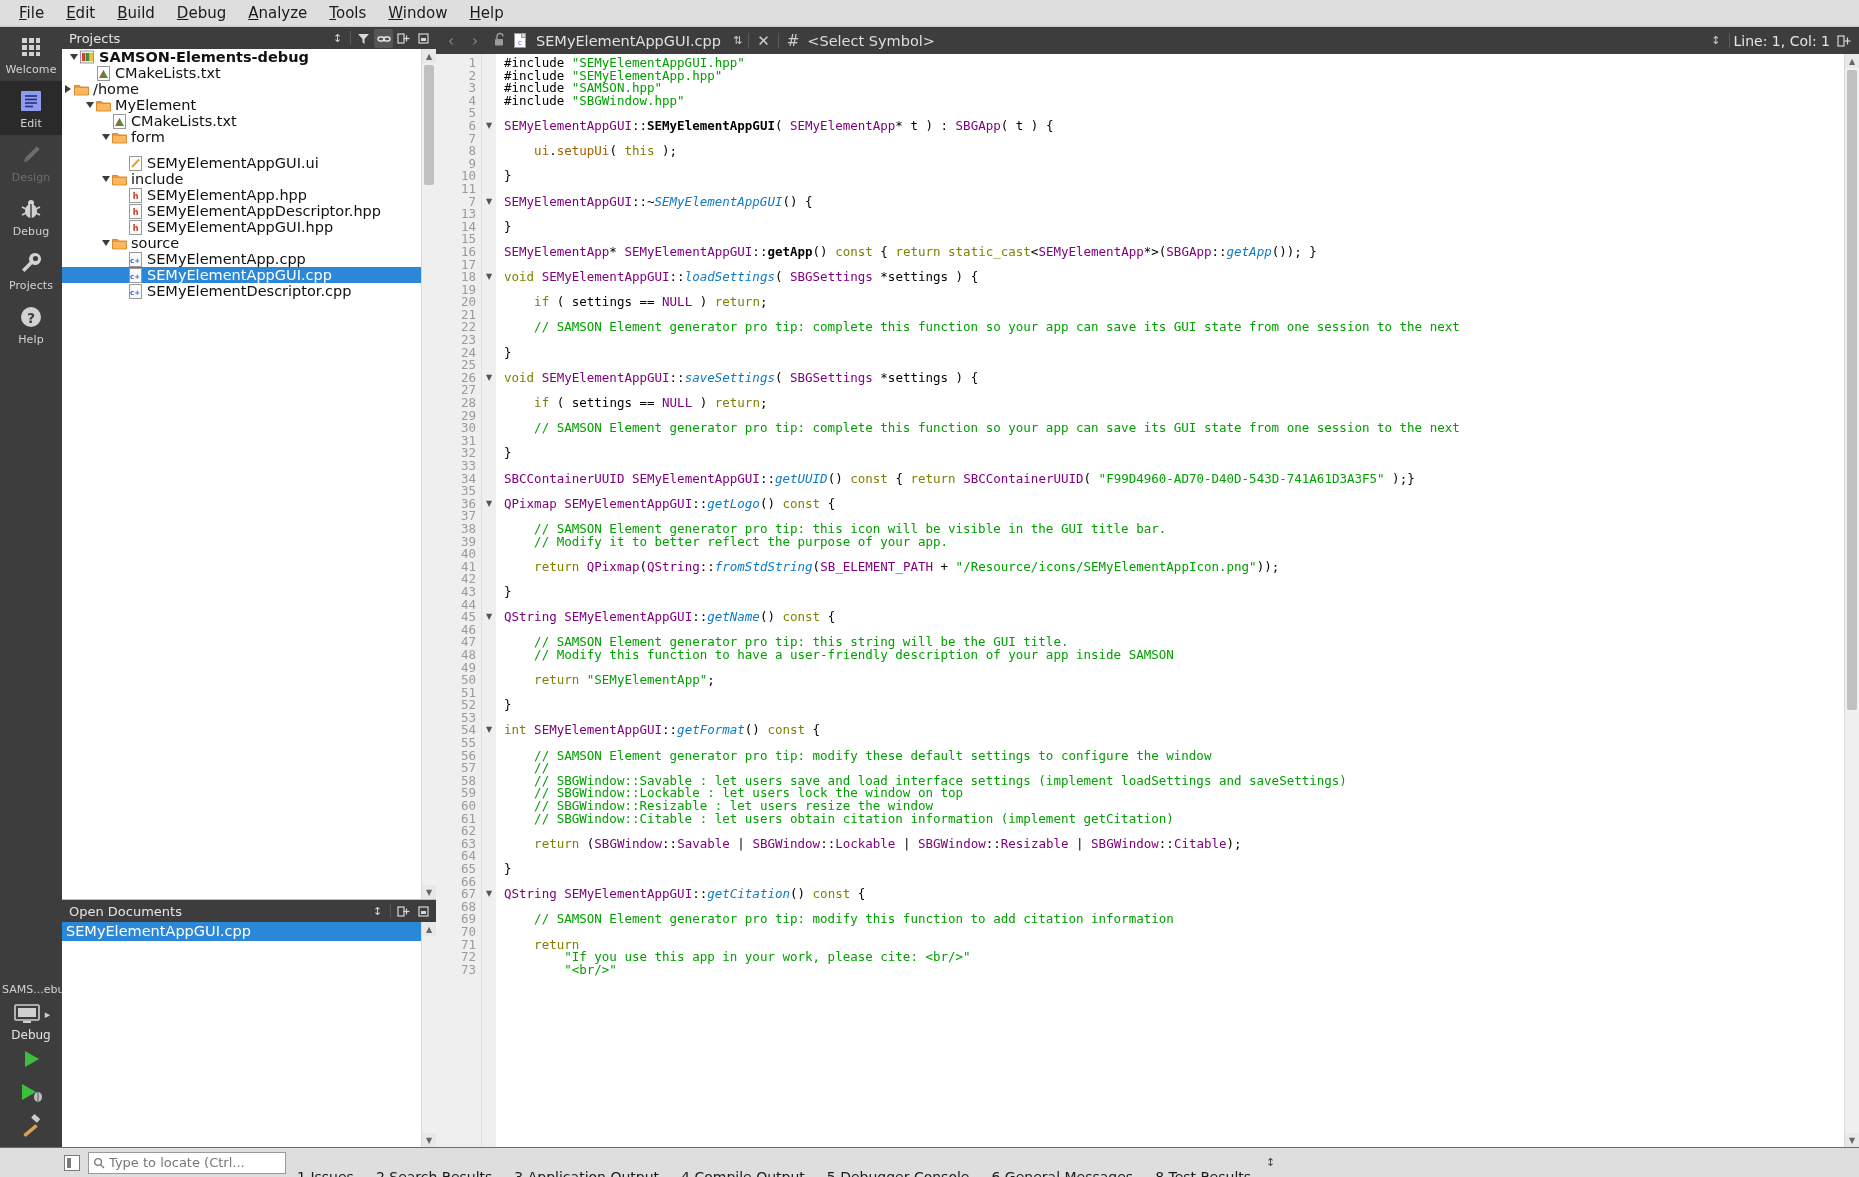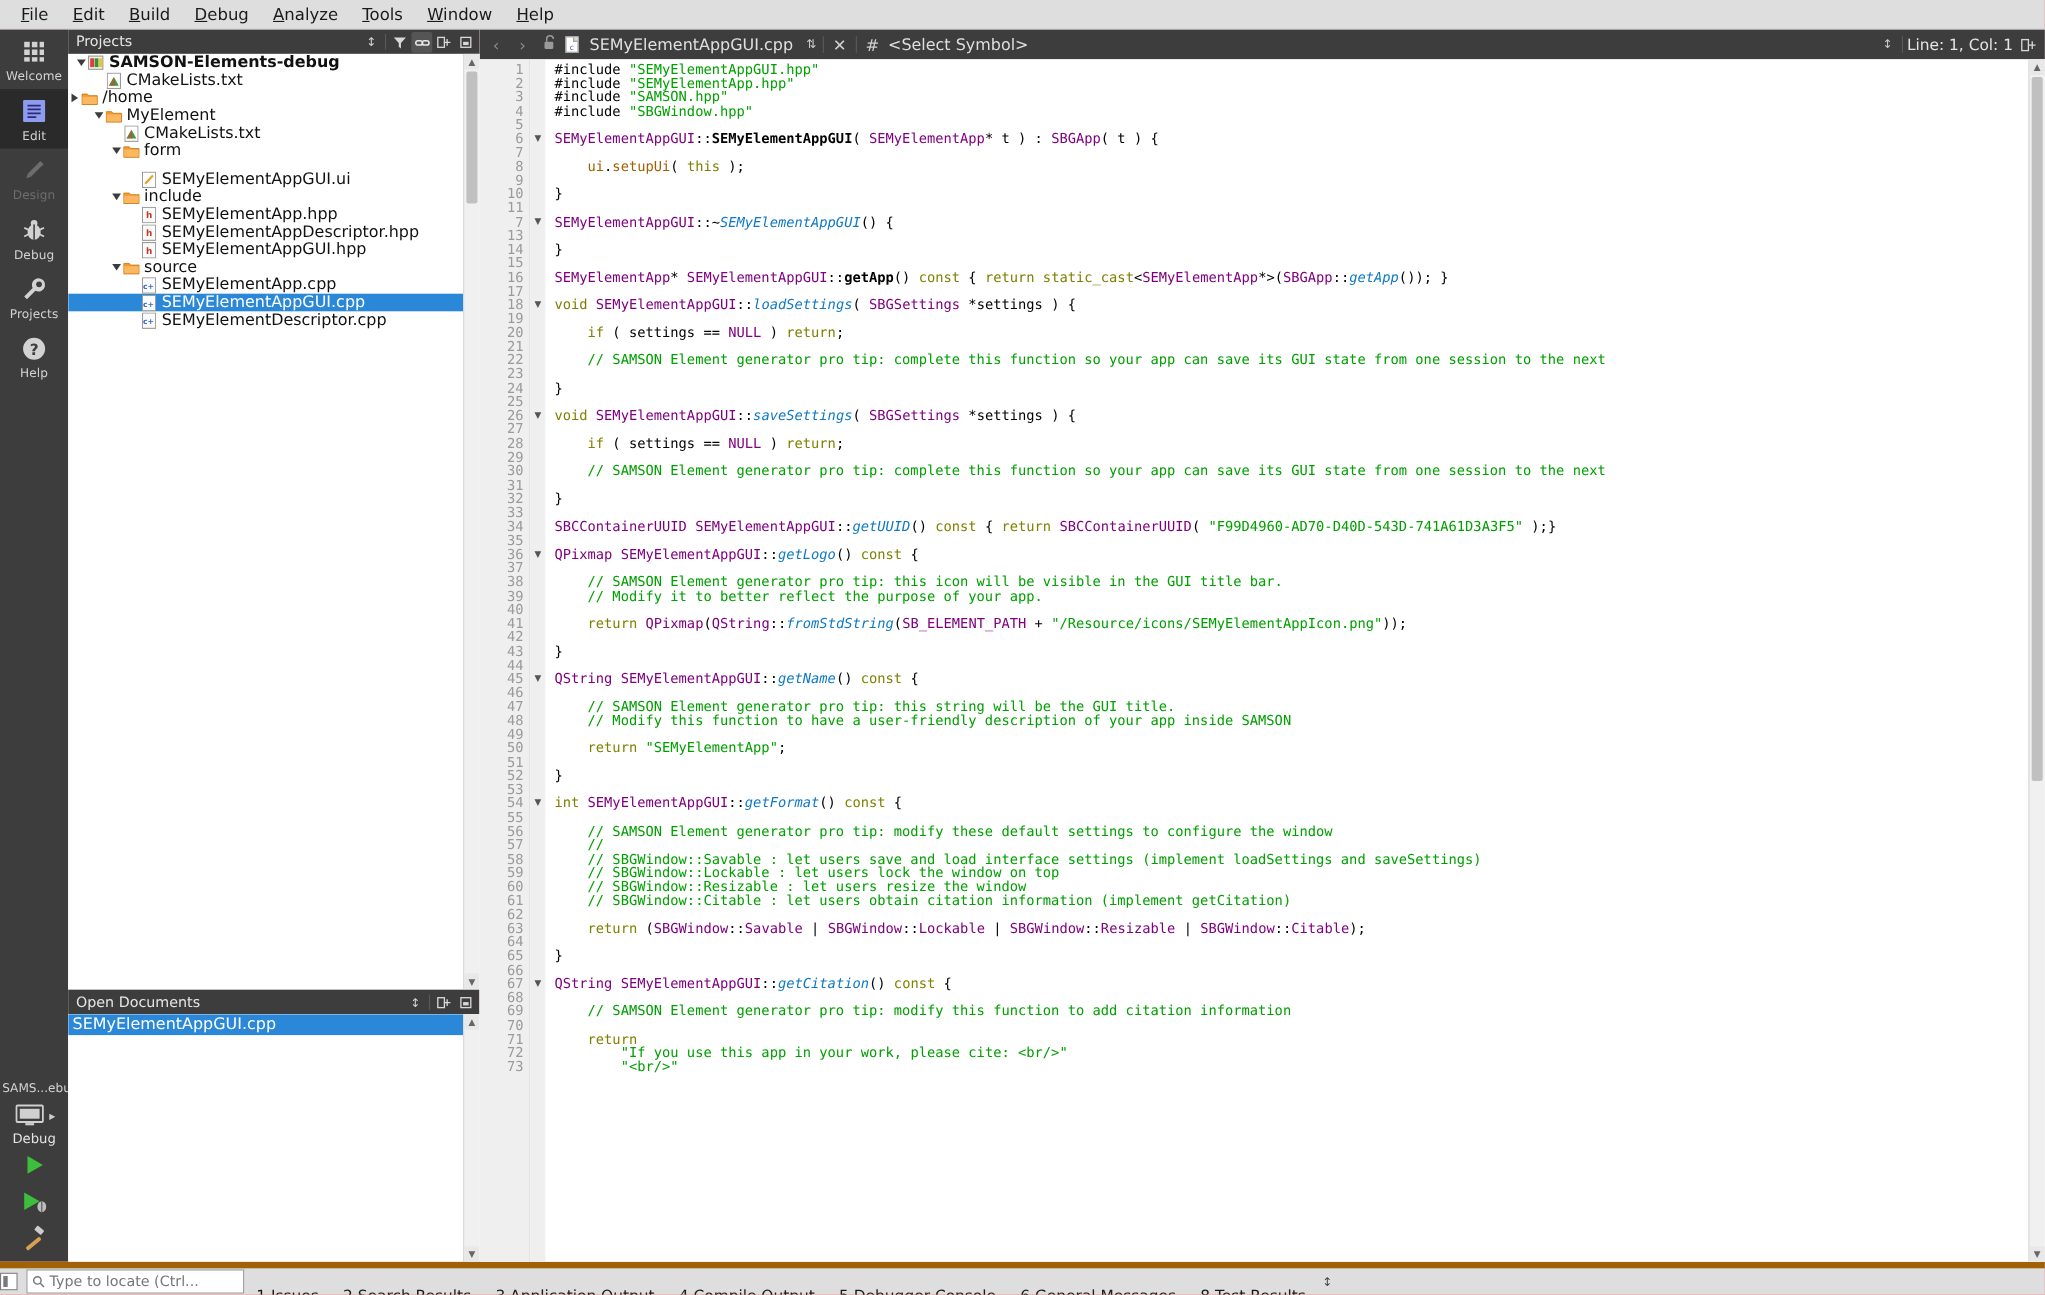--- a/index.html
+++ b/index.html
@@ -116,21 +116,21 @@
   .t-plain { color: #000; }
 
   
   .vscroll { width: 15px; background: #f0f0f0; border-left: 1px solid #d8d8d8; flex:none; position: relative;}
   .vthumb { position: absolute; left: 2px; right: 2px; background: #c0c0c0; border-radius: 2px;}
   .sbarrow { position:absolute; left:0; right:0; height:14px; background:#e8e8e8; display:flex;align-items:center;justify-content:center;font-size:8px;color:#666;}
 
   
   .statusbar {
     height: 30px; background: #dedede; display: flex; align-items: center; flex: none;
-    border-top: 6px solid #a16207; gap: 0px;
+    border-top: 1px solid #a16207; padding-left: 64px; gap: 0px;
   }
   .sbsquare { width: 16px; height: 16px; border: 1px solid #7a7a7a; margin-right: 8px; position: relative; background:#fff;}
   .sbsquare:after { content:""; position:absolute; left:2px; top:2px; bottom:2px; width:4px; background:#7a7a7a;}
   .locator {
     width: 198px; height: 22px; background: #fff; border: 1px solid #9a9a9a;
     display: flex; align-items: center; padding-left: 4px; gap: 4px; font-size: 13px; color: #777;
   }
   .sbitem { font-size: 14px; color: #1a1a1a; padding: 0 11px; cursor: pointer; white-space: nowrap; margin-top: 28px;}
   .sbitem .num { color: #1a1a1a; }
   .sbchev { margin-left: 4px; color: #444; font-size: 11px;}

